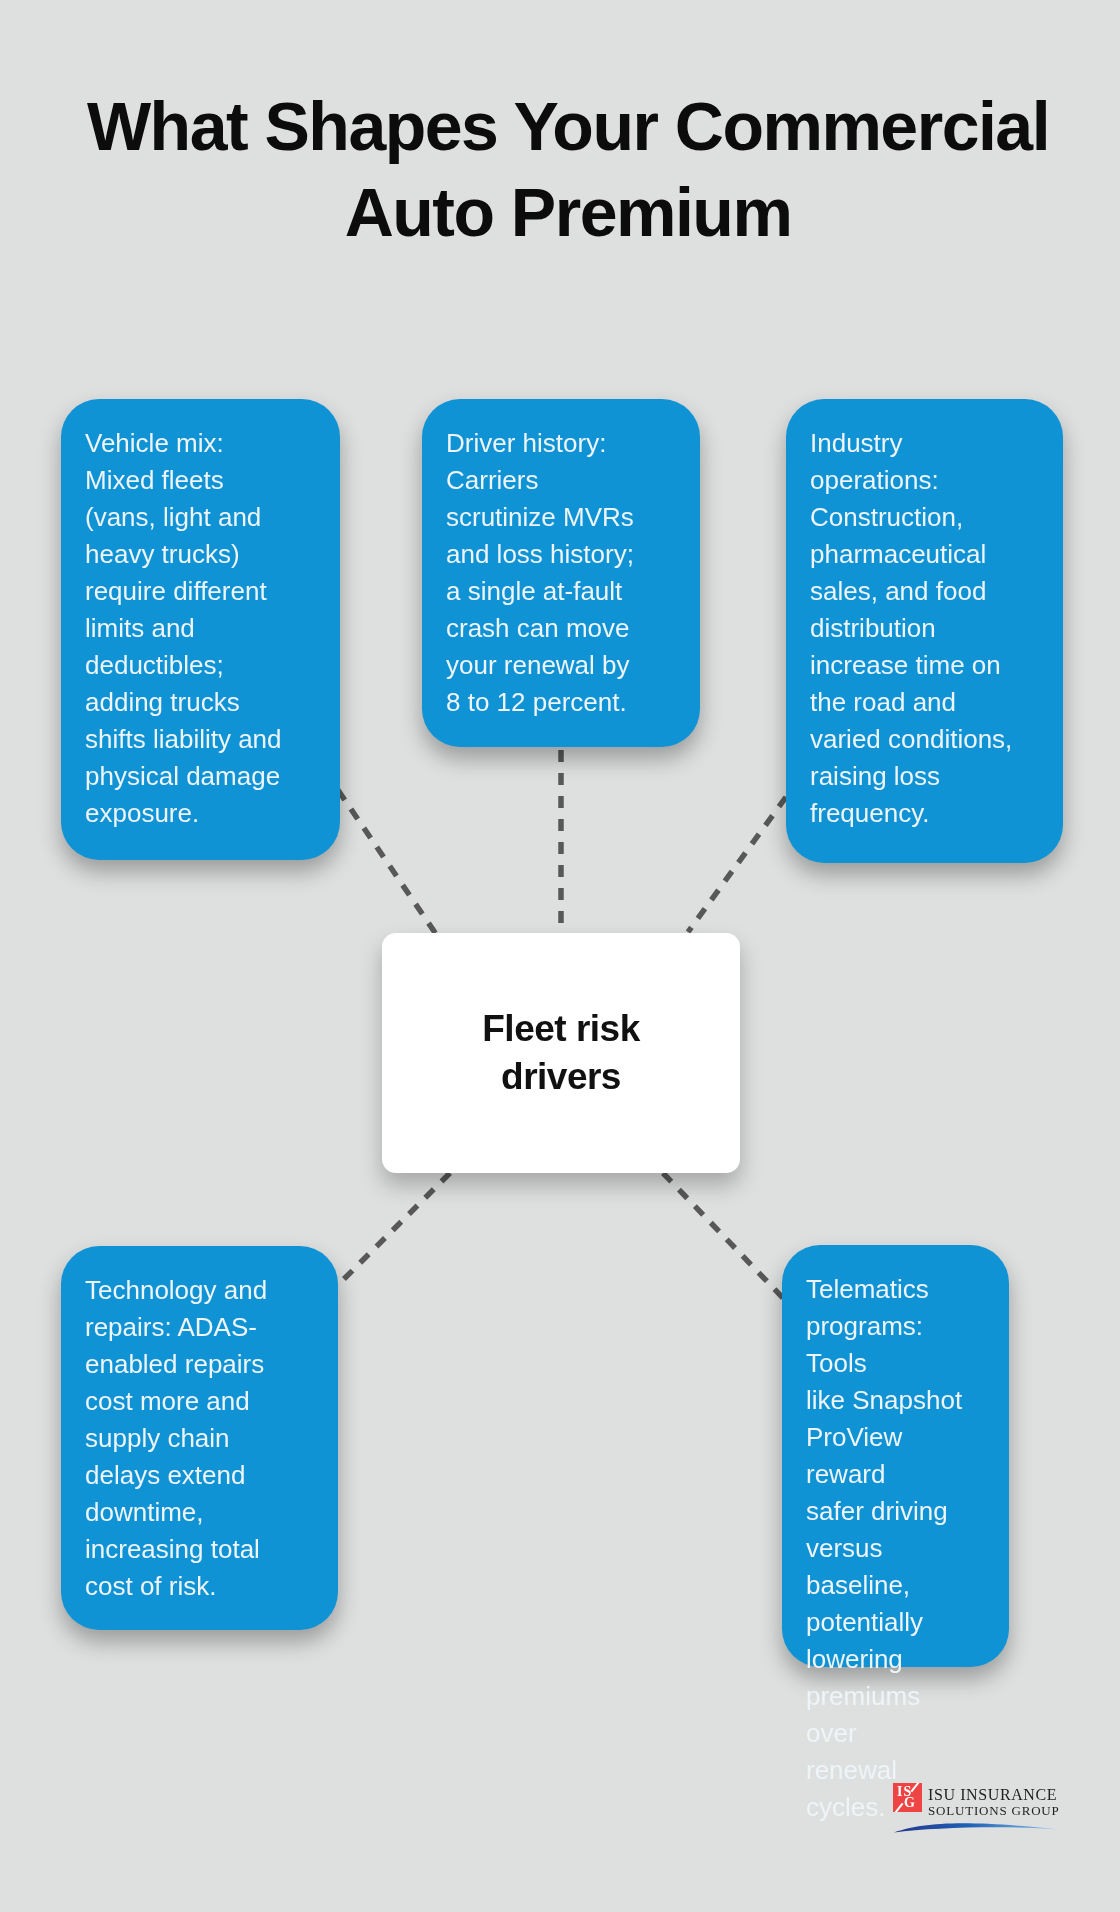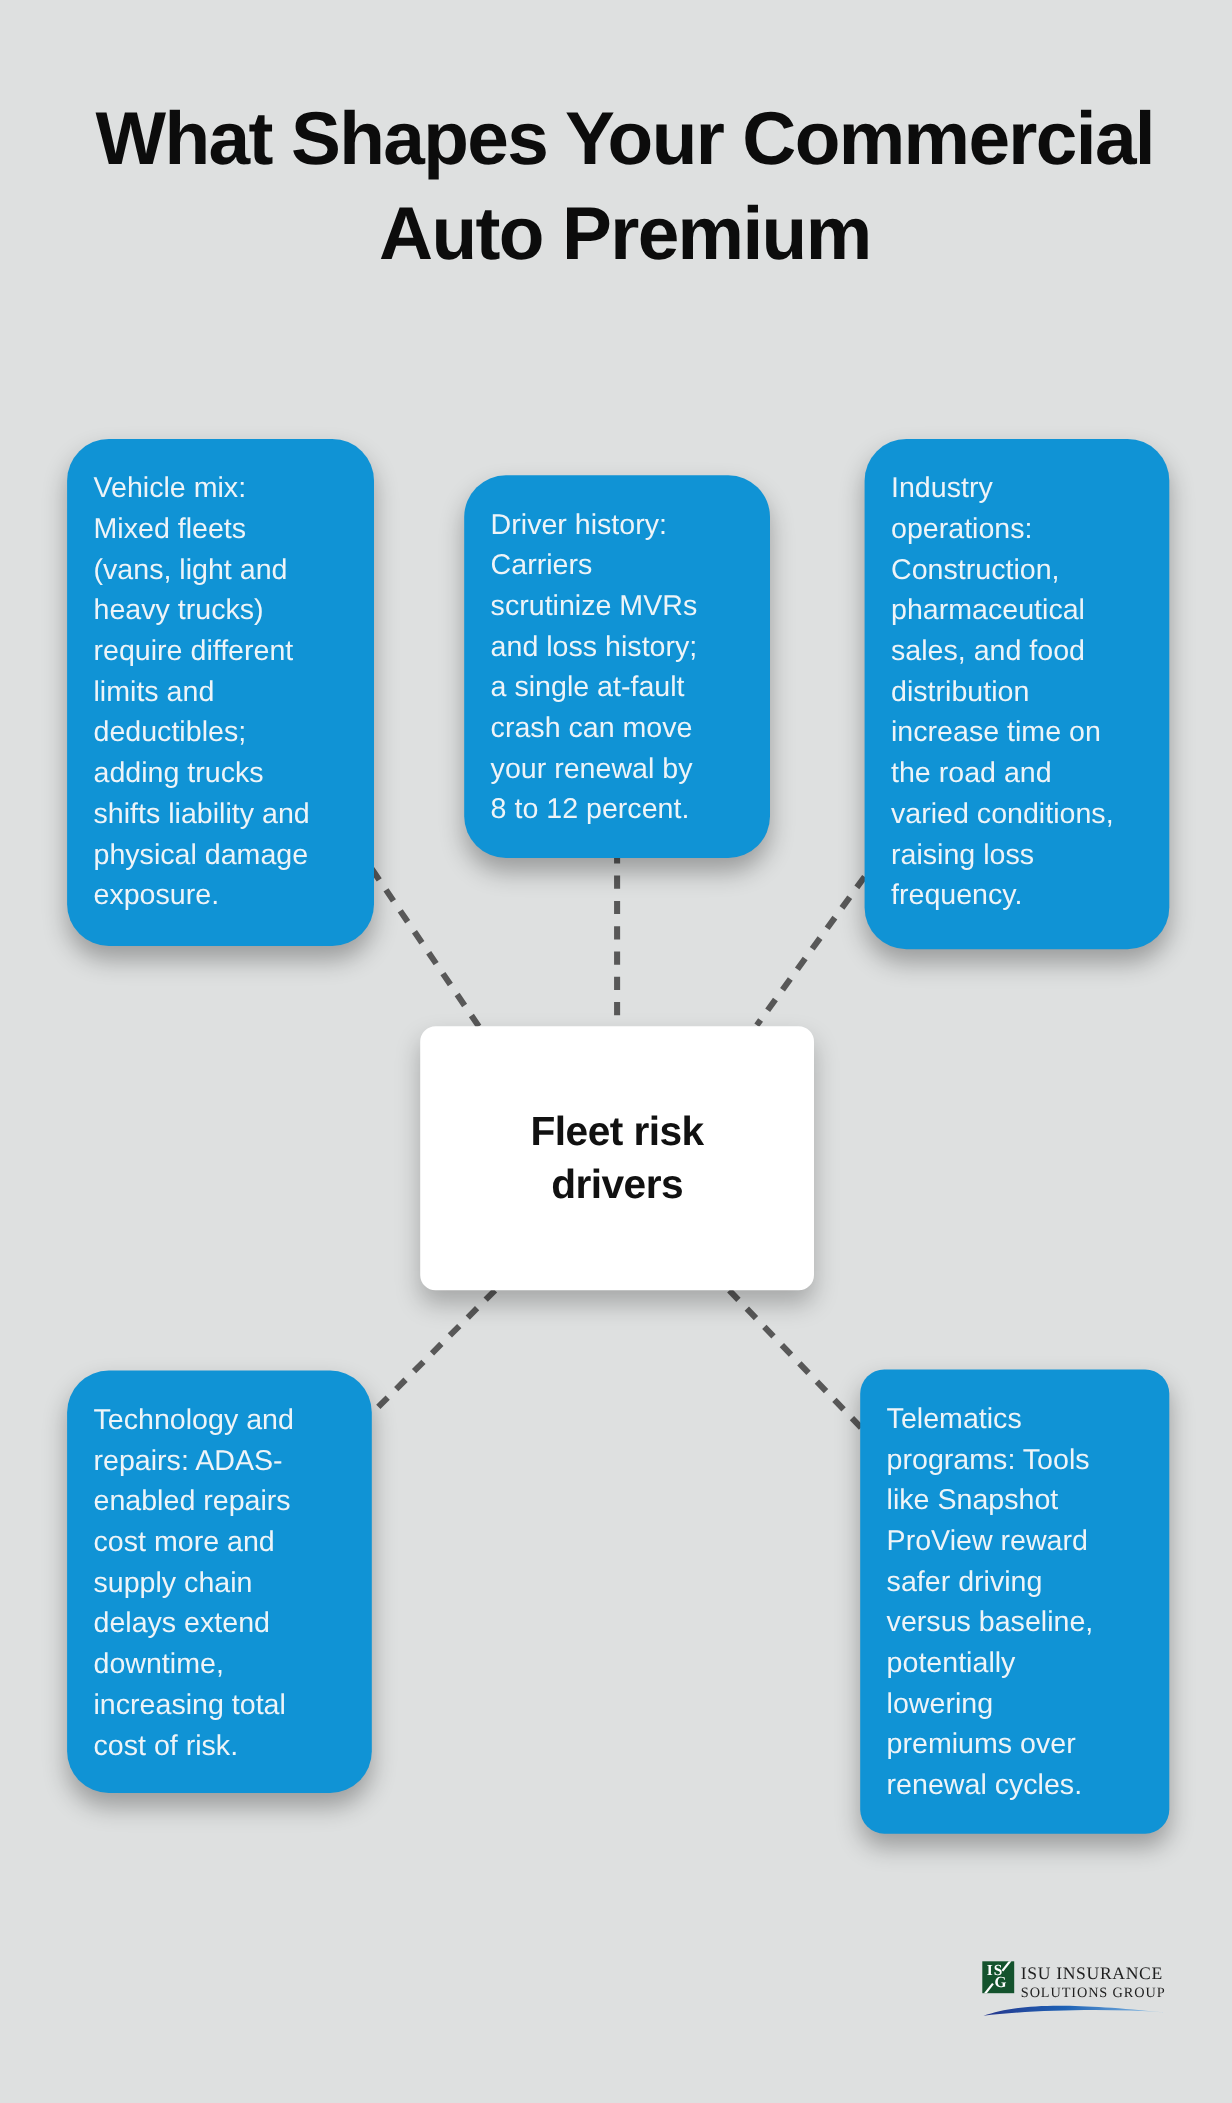--- a/index.html
+++ b/index.html
@@ -50,24 +50,24 @@
   }
   .node-text {
     display: block;
     color: #eef4f8;
     font-size: 26px;
     line-height: 37px;
     white-space: pre-line;
   }
 
   .box-tl { left: 61px;  top: 399px;  width: 279px; height: 461px; }
-  .box-tm { left: 422px; top: 399px;  width: 278px; height: 348px; margin-top: 33px; }
+  .box-tm { left: 422px; top: 399px;  width: 278px; height: 348px; }
   .box-tr { left: 786px; top: 399px;  width: 277px; height: 464px; }
   .box-bl { left: 61px;  top: 1246px; width: 277px; height: 384px; }
-  .box-br { left: 782px; top: 1245px; width: 281px; height: 422px; border-radius: 22px; }
+  .box-br { left: 782px; top: 1245px; width: 227px; height: 422px; }
 
   .center-node {
     position: absolute;
     left: 382px; top: 933px;
     width: 358px; height: 240px;
     box-sizing: border-box;
     background: #ffffff;
     border-radius: 14px;
     box-shadow: 0 12px 22px rgba(0,0,0,0.25);
     display: flex;
@@ -90,21 +90,21 @@
     width: 172px; height: 52px;
   }
   .logo-row {
     display: flex;
     align-items: flex-start;
     gap: 6px;
   }
   .logo-mark {
     position: relative;
     width: 29px; height: 29px;
-    background: #14532d;
+    background: #ef4444;
     flex: 0 0 auto;
     overflow: hidden;
   }
   .logo-mark .mono-top,
   .logo-mark .mono-bottom {
     position: absolute;
     color: #ffffff;
     font-family: "Liberation Serif", serif;
     font-weight: 700;
     line-height: 1;

